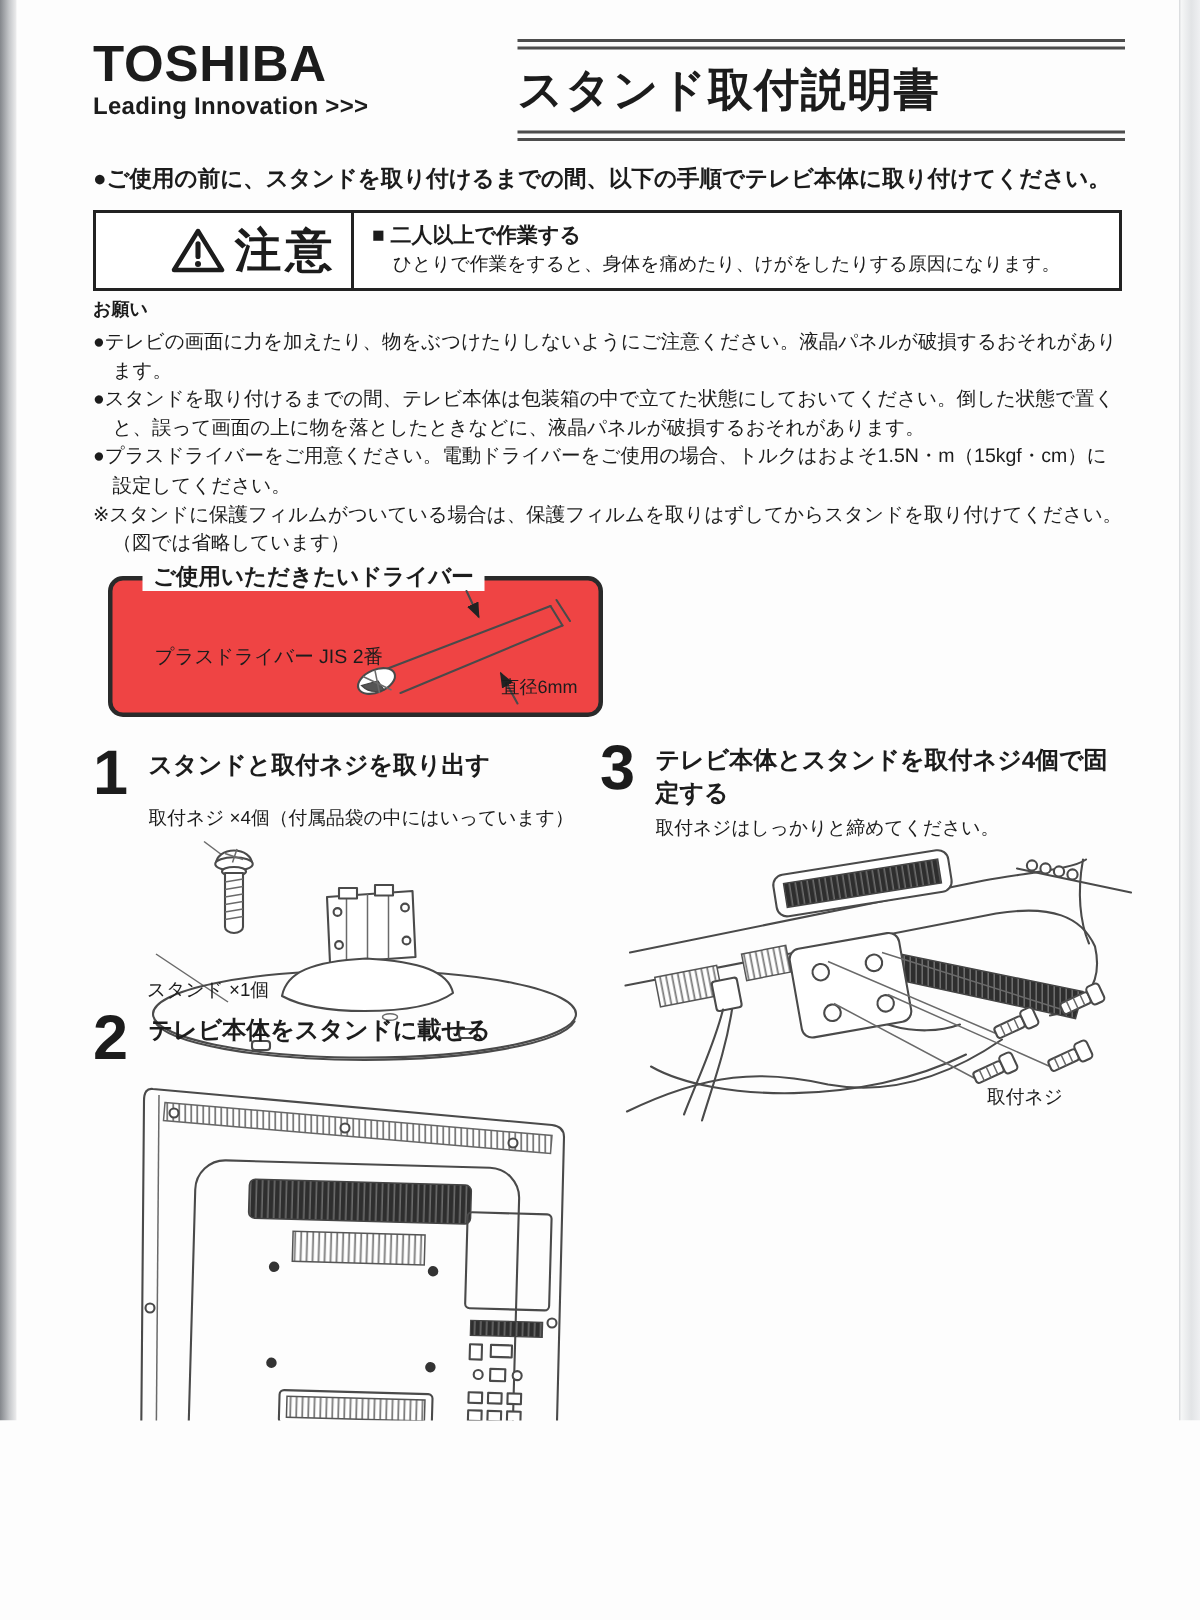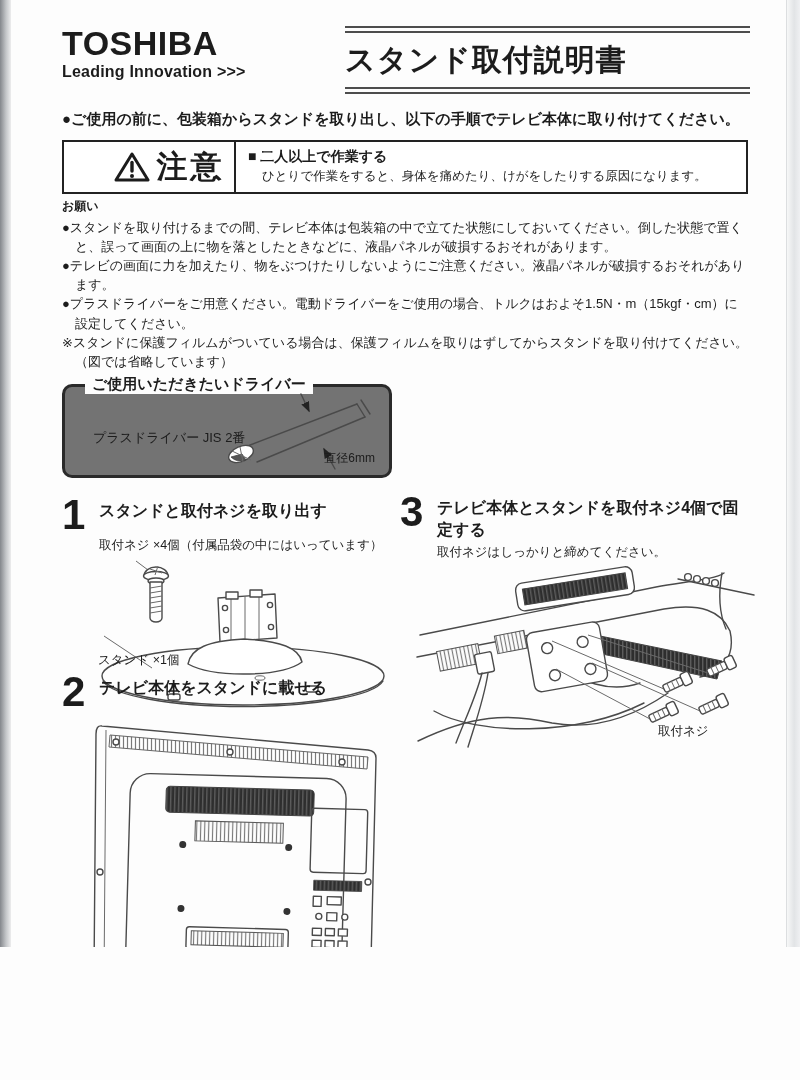--- a/index.html
+++ b/index.html
@@ -33,21 +33,21 @@
   .caution-right { flex:1; padding:6px 10px 4px 12px; }
   .caution-heading { font-size:14px; font-weight:bold; margin:0; }
   .caution-body { font-size:12.5px; margin:2px 0 0 14px; }
 
   
   .request { position:absolute; left:62px; top:198px; width:688px; }
   .request h2 { font-size:12px; font-weight:bold; margin:0 0 3px 0; }
   .request p { font-size:13px; line-height:1.47; margin:0; text-indent:-13px; padding-left:13px; }
 
   
-  .driverbox { position:absolute; left:62px; top:384px; width:330px; height:94px; border:3px solid #2a2a2a; border-radius:10px; box-sizing:border-box; background:#737373; }
+  .driverbox { position:absolute; left:72px; top:384px; width:330px; height:94px; border:3px solid #2a2a2a; border-radius:10px; box-sizing:border-box; background:#ef4444; }
   .driverbox-title { position:absolute; top:-12px; left:20px; background:#fdfdfd; padding:0 7px; font-size:15px; font-weight:bold; }
   .driver-item { position:absolute; left:28px; top:42px; font-size:13px; }
   .driver-illus { position:absolute; right:6px; top:4px; }
   .diameter-label { position:absolute; right:14px; bottom:8px; font-size:12px; }
 
   
   .step { position:absolute; }
   .step-head { display:flex; align-items:flex-start; }
   .step-num { font-size:42px; font-weight:bold; line-height:0.85; width:30px; flex:none; letter-spacing:-2px; }
   .step-title { font-size:16px; font-weight:bold; padding-top:3px; margin-left:7px; line-height:1.35; }
@@ -108,41 +108,41 @@
   <div class="header">
     <div class="logo">TOSHIBA</div>
     <div class="tagline">Leading Innovation &gt;&gt;&gt;</div>
     <div class="titlebox">
       <div class="dblrule"></div>
       <h1 class="doc-title">スタンド取付説明書</h1>
       <div class="dblrule"></div>
     </div>
   </div>
 
-  <p class="intro">●ご使用の前に、包装箱からスタンドを取り出し、以下の手順でテレビ本体に取り付けてください。</p>
+  <p class="intro">●ご使用の前に、スタンドを取り付けるまでの間、以下の手順でテレビ本体に取り付けてください。</p>
 
   <div class="caution">
     <div class="caution-left">
       <svg width="36" height="32" viewBox="0 0 36 32">
         <path d="M18 3 L34 29 L2 29 Z" fill="none" stroke="#1c1c1c" stroke-width="3" stroke-linejoin="round"></path>
         <path d="M18 11.5 v8.5" stroke="#1c1c1c" stroke-width="3.4" stroke-linecap="round"></path>
         <circle cx="18" cy="25" r="2" fill="#1c1c1c"></circle>
       </svg>
       <span class="caution-word">注意</span>
     </div>
     <div class="caution-right">
       <p class="caution-heading">■ 二人以上で作業する</p>
       <p class="caution-body">ひとりで作業をすると、身体を痛めたり、けがをしたりする原因になります。</p>
     </div>
   </div>
 
   <div class="request">
     <h2>お願い</h2>
+    <p>●テレビの画面に力を加えたり、物をぶつけたりしないようにご注意ください。液晶パネルが破損するおそれがあります。</p>
     <p>●スタンドを取り付けるまでの間、テレビ本体は包装箱の中で立てた状態にしておいてください。倒した状態で置くと、誤って画面の上に物を落としたときなどに、液晶パネルが破損するおそれがあります。</p>
-    <p>●テレビの画面に力を加えたり、物をぶつけたりしないようにご注意ください。液晶パネルが破損するおそれがあります。</p>
     <p>●プラスドライバーをご用意ください。電動ドライバーをご使用の場合、トルクはおよそ1.5N・m（15kgf・cm）に設定してください。</p>
     <p>※スタンドに保護フィルムがついている場合は、保護フィルムを取りはずしてからスタンドを取り付けてください。（図では省略しています）</p>
   </div>
 
   <div class="driverbox">
     <span class="driverbox-title">ご使用いただきたいドライバー</span>
     <span class="driver-item">プラスドライバー JIS 2番</span>
     <svg class="driver-illus" width="178" height="82" viewBox="0 0 178 82">
       <path class="ln" d="M40,56 L152,13"></path>
       <path class="ln" d="M52,71 L160,26"></path>

